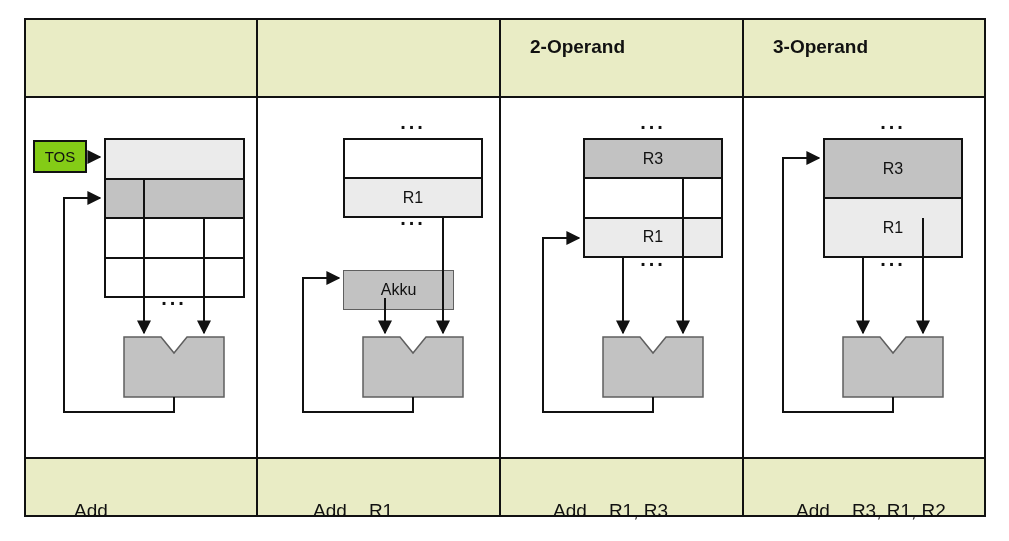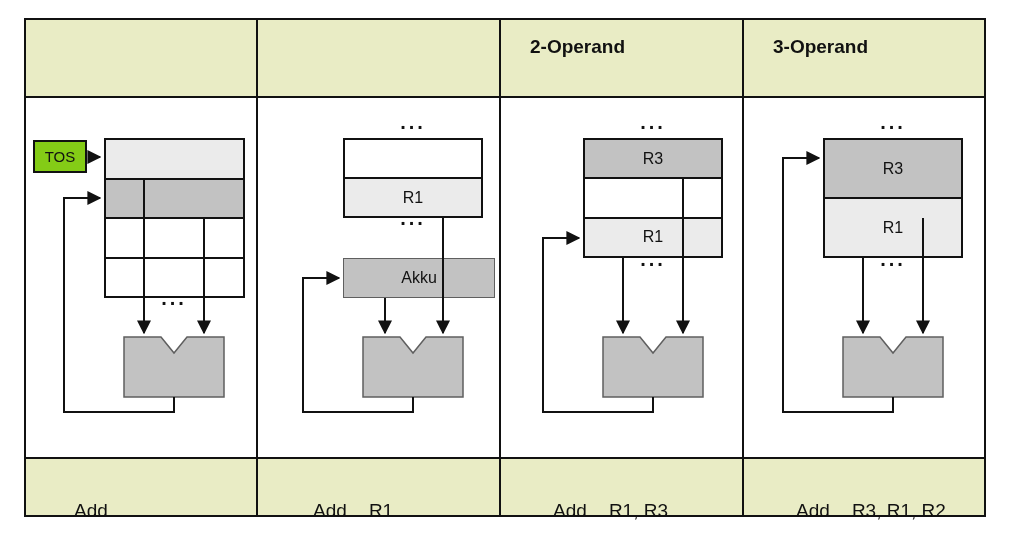--- a/index.html
+++ b/index.html
@@ -111,21 +111,21 @@
   </div>
 
   <div class="dots" style="left:383px; top:110px">...</div>
   <div class="regfile" style="left:343px; top:138px; height:80px; width:140px">
     <div class="regcell fill-white"></div>
     <div class="regcell fill-light">
       <span>R1</span>
     </div>
   </div>
   <div class="dots" style="left:383px; top:206px">...</div>
-  <div class="akku-box" style="left:343px; top:258px; width:152px">
+  <div class="akku-box" style="left:343px; top:270px; width:111px">
     <span>Akku</span>
   </div>
   <div class="alu-label" style="left:373px">ALU</div>
   <div class="instruction" style="left:293px">
     <span>Add</span><span class="ops">R1</span>
   </div>
 
   <div class="dots" style="left:623px; top:110px">...</div>
   <div class="regfile" style="left:583px; top:138px; height:120px; width:140px">
     <div class="regcell fill-dark">

